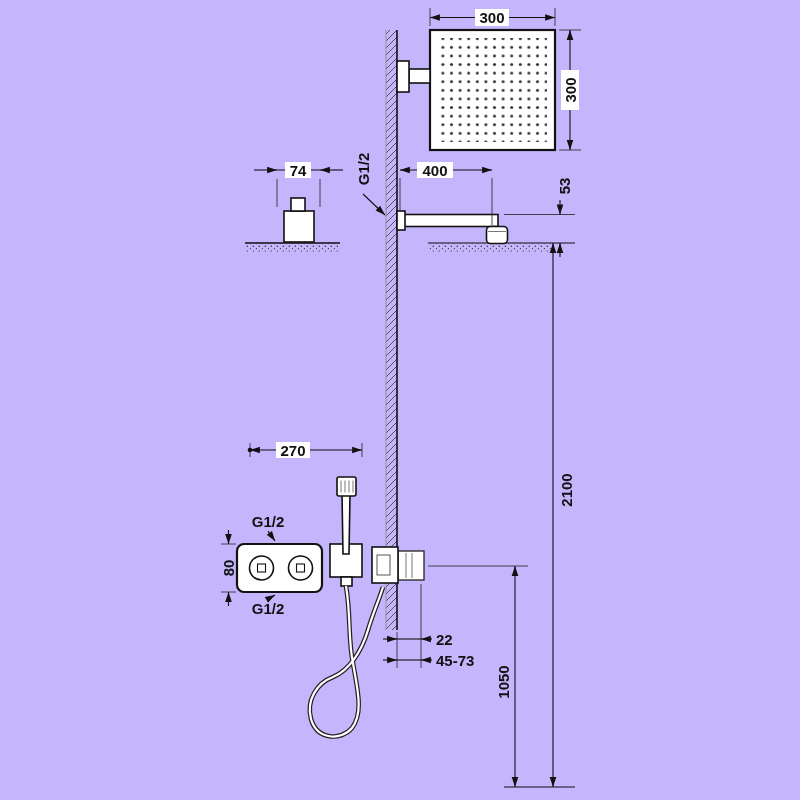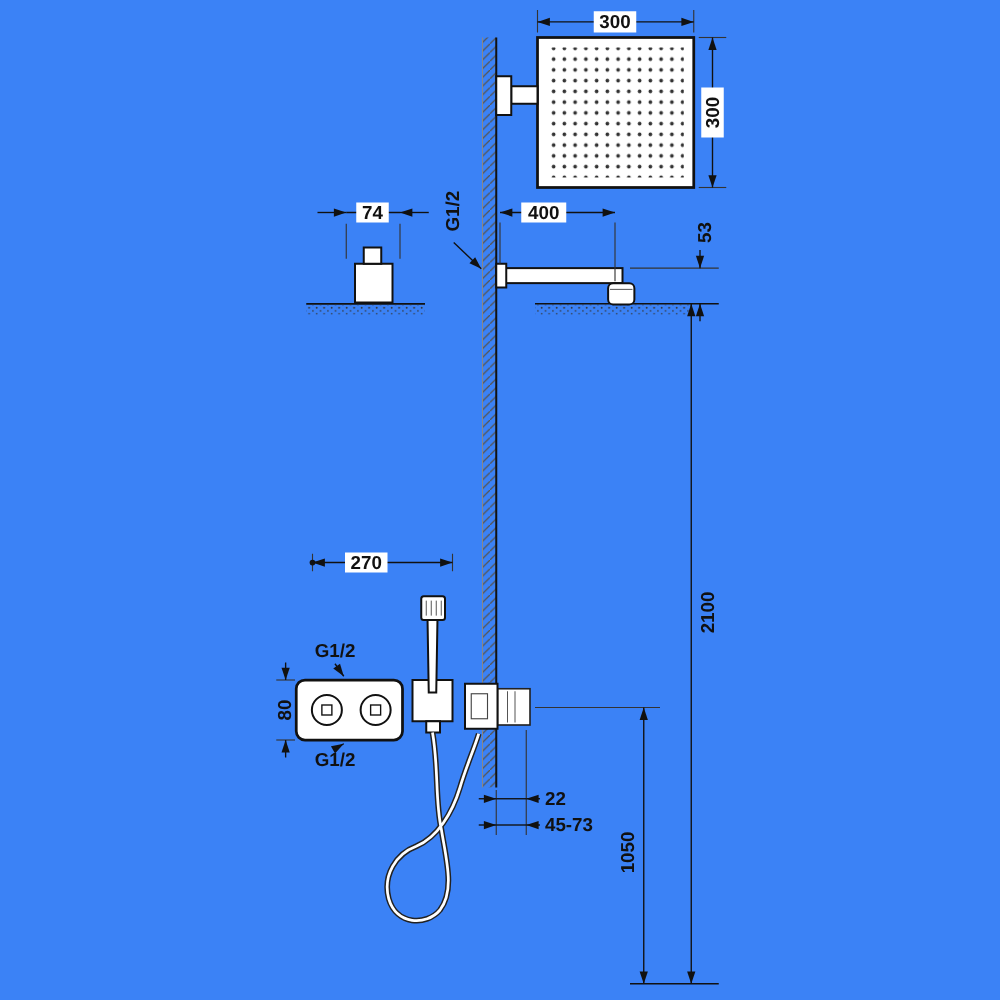--- a/index.html
+++ b/index.html
@@ -1,16 +1,16 @@
 <!DOCTYPE html>
 <html><head>
 <meta charset="utf-8">
 <style>
   html,body{margin:0;padding:0;background:#fff;}
-  .stage{position:relative;width:800px;height:800px;background:#3b82f6;overflow:hidden;text-align:center;}
+  .stage{position:relative;width:800px;height:800px;background:#c4b5fd;overflow:hidden;text-align:center;}
   svg{display:block;}
   .dim-text{font-family:"Liberation Sans",sans-serif;font-weight:bold;font-size:15px;fill:#111;}
   .thin{stroke:#333;stroke-width:0.9;fill:none;}
   .dimline{stroke:#111;stroke-width:1.1;fill:none;}
   .part{stroke:#111;stroke-width:1.6;fill:#fff;}
   .part-heavy{stroke:#111;stroke-width:2.2;fill:#fff;}
   .detail{stroke:#555;stroke-width:0.8;fill:none;}
   .bg{fill:#fff;}
 </style>
 </head>

